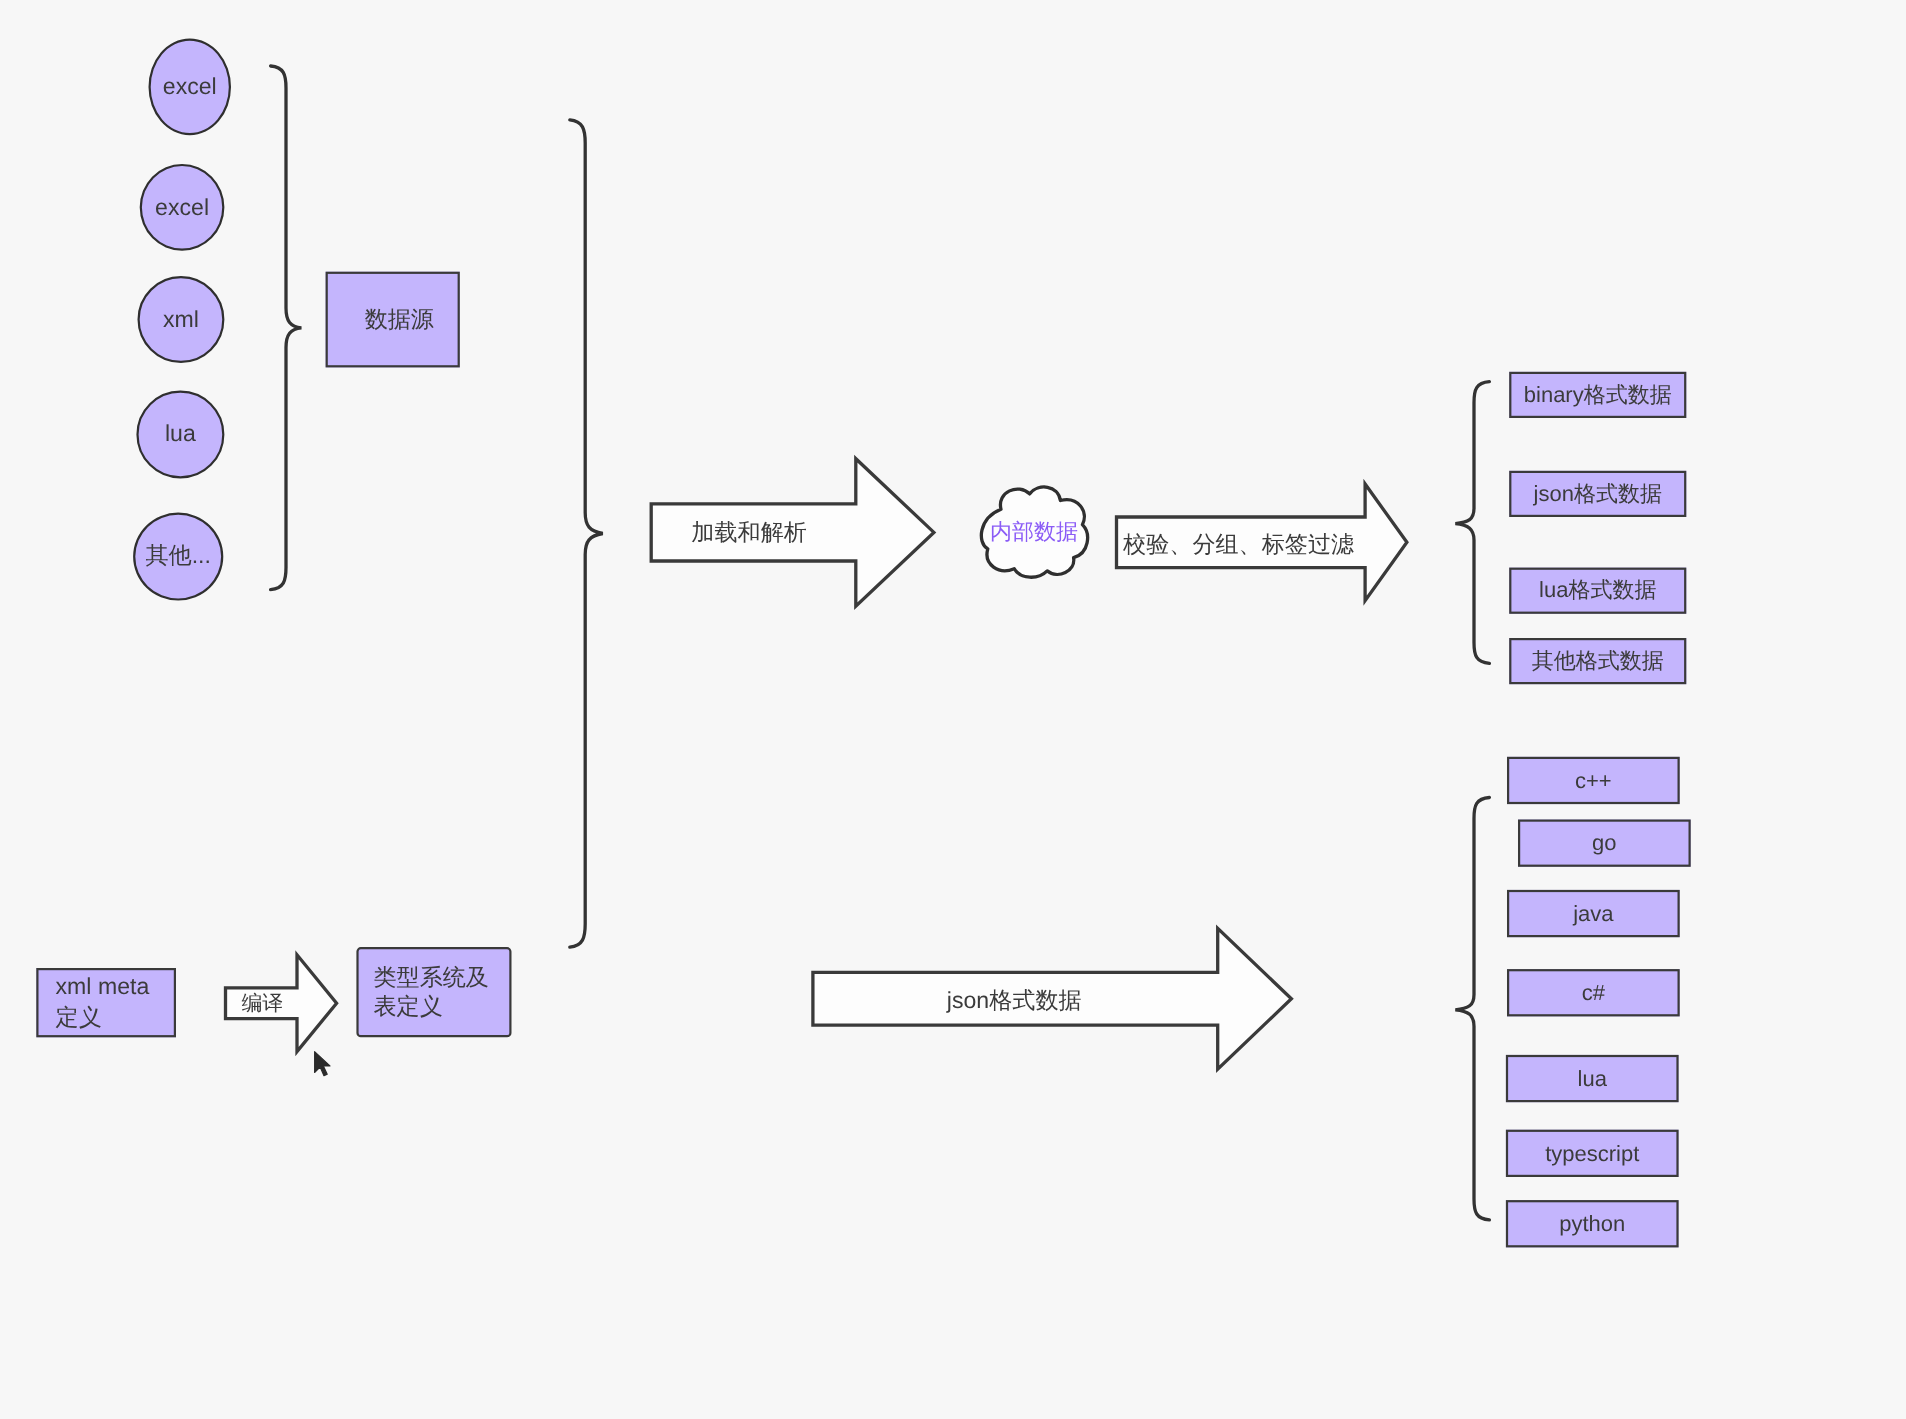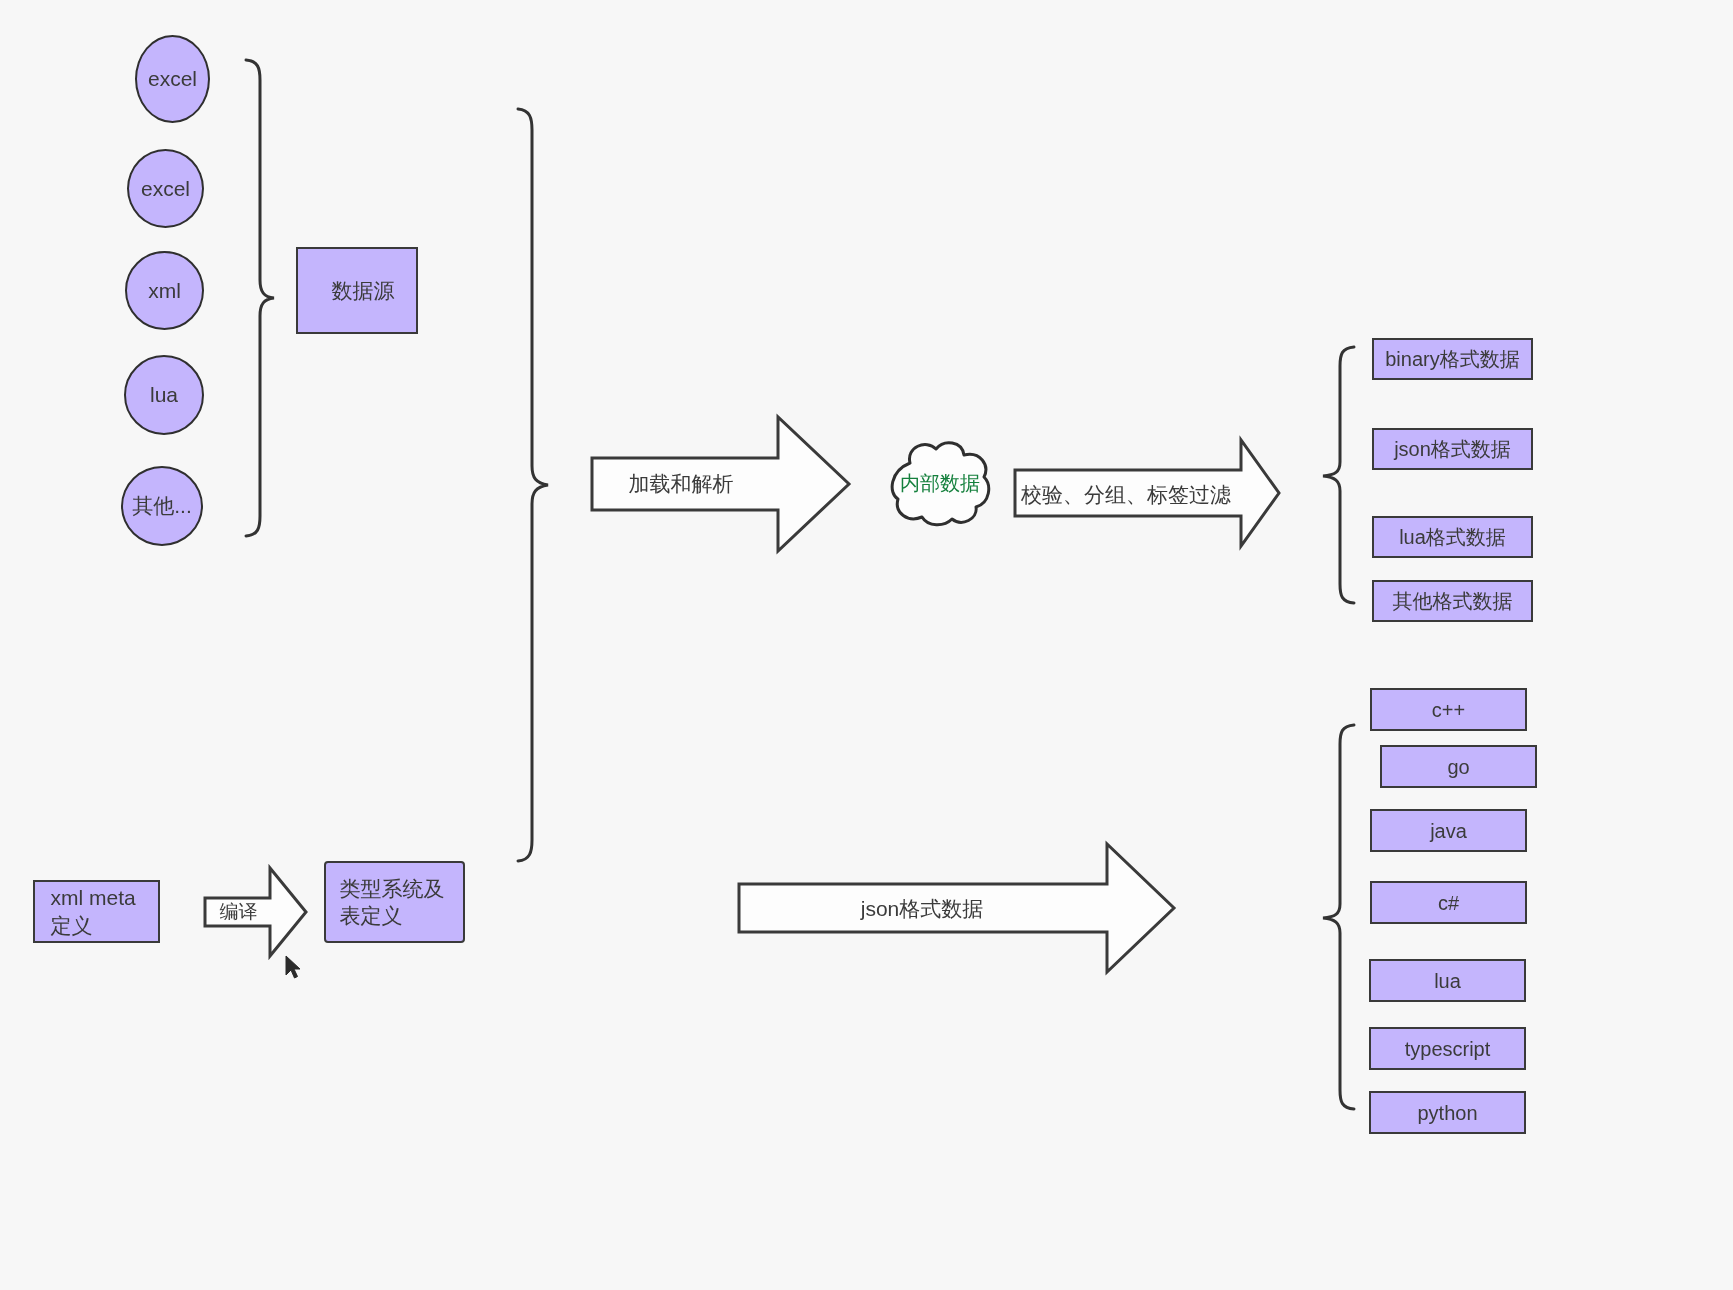--- a/index.html
+++ b/index.html
@@ -76,21 +76,21 @@
   
   .cloud {
     position: absolute;
   }
   .cloud .label {
     position: absolute;
     left: 0;
     right: 0;
     text-align: center;
     font-size: 20px;
-    color: #15803d;
+    color: #8b5cf6;
   }
 
   .cursor {
     position: absolute;
     pointer-events: none;
   }
 </style>
 </head>
 <body>
 

